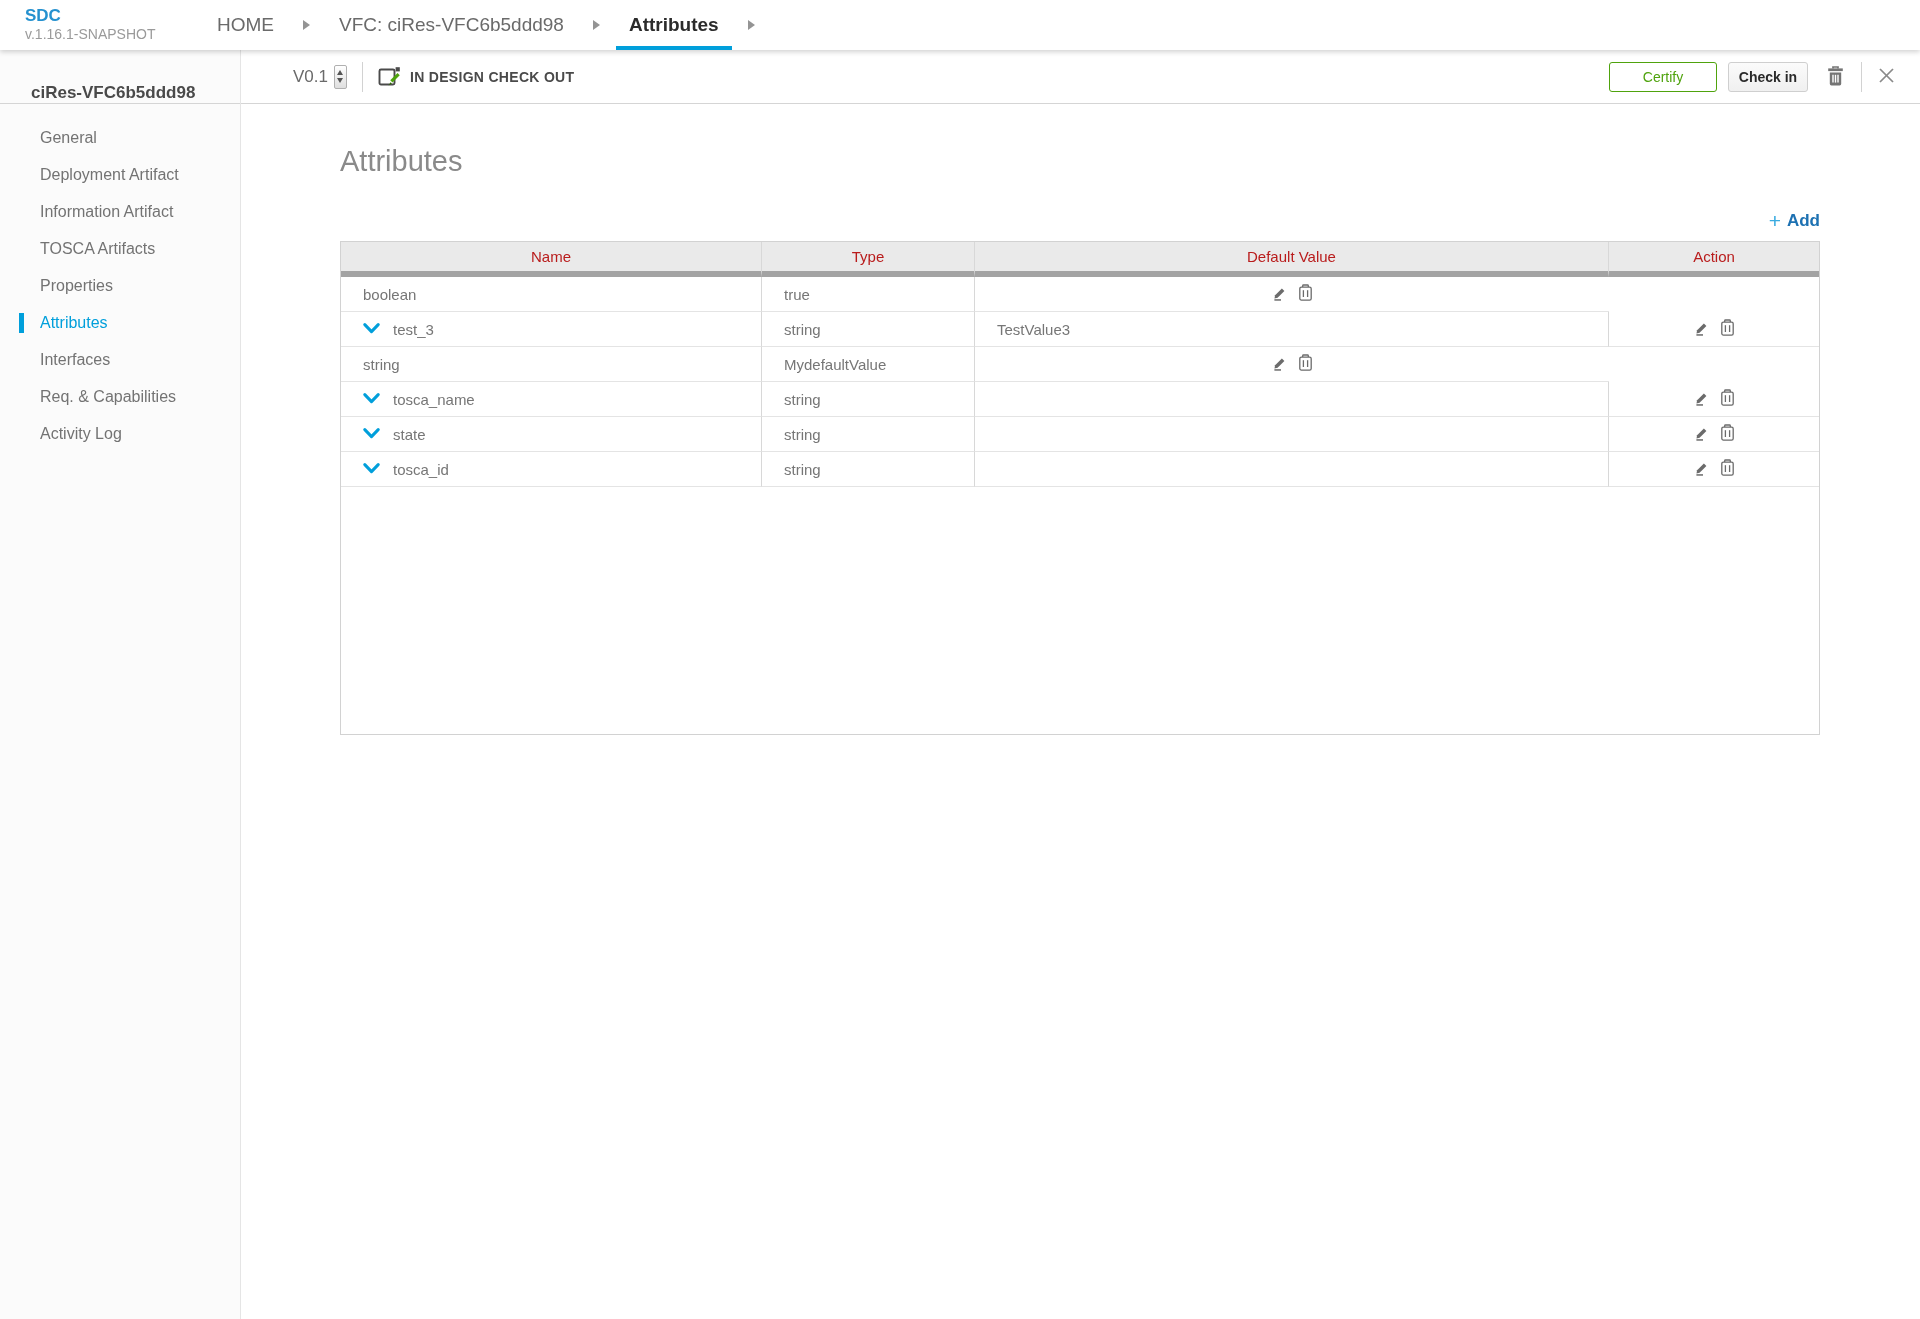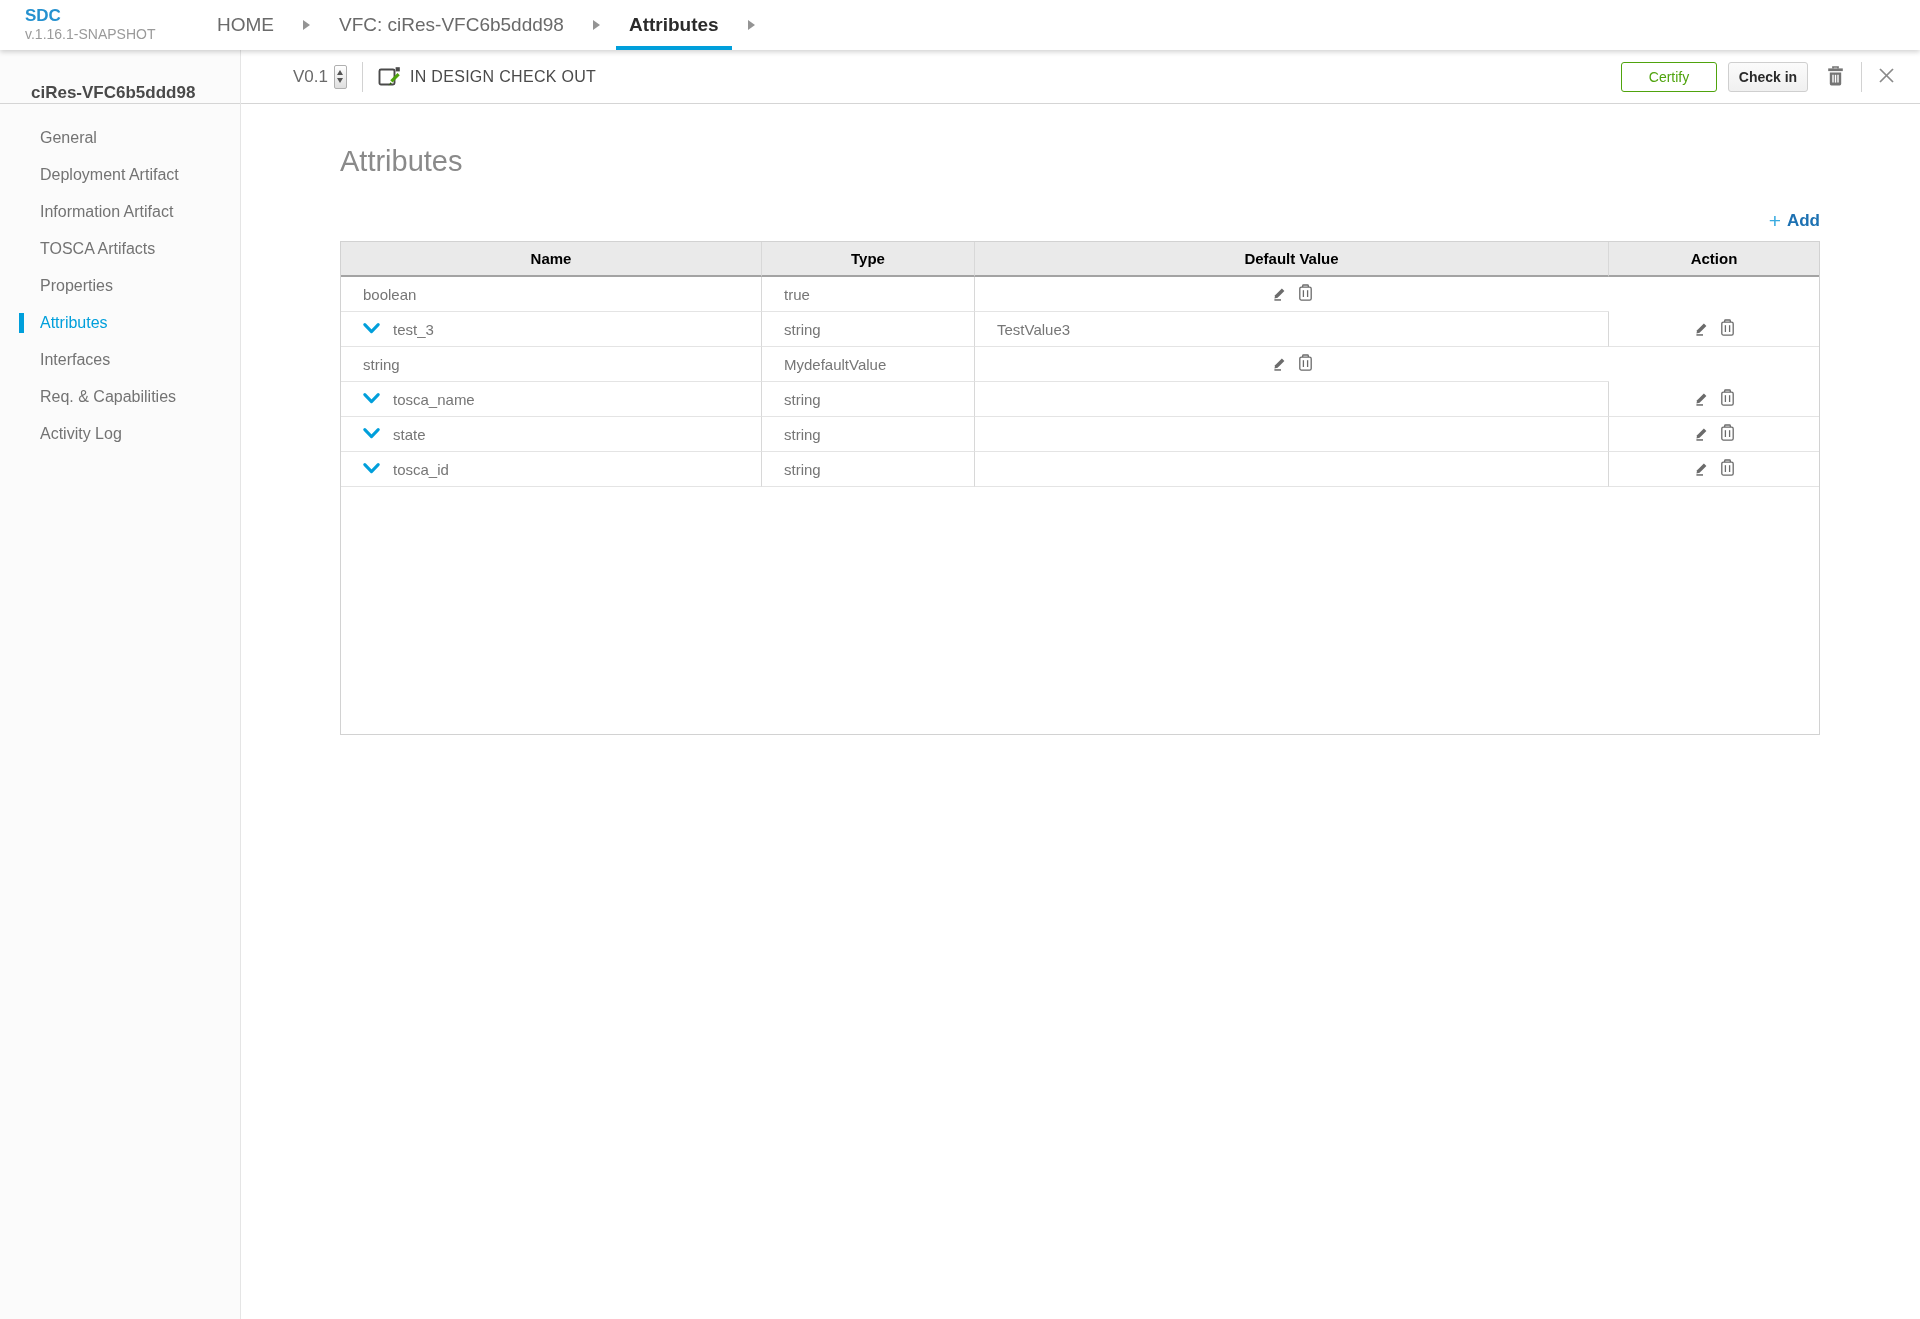--- a/index.html
+++ b/index.html
@@ -46,43 +46,43 @@
   .version-label { font-size:17px; color:#6a6a6a; margin-right:6px; }
   .spinner { width:13px; height:24px; border:1px solid #b0b0b0; border-radius:2px;
              background:linear-gradient(#ffffff,#dedede); display:inline-flex; flex-direction:column;
              align-items:center; justify-content:center; gap:3px; cursor:pointer; }
   .tri-up { width:0; height:0; border-left:3.5px solid transparent; border-right:3.5px solid transparent;
              border-bottom:5px solid #555; }
   .tri-down { width:0; height:0; border-left:3.5px solid transparent; border-right:3.5px solid transparent;
              border-top:5px solid #555; }
   .vdiv { width:1px; height:30px; background:#d2d2d2; margin:0 15px; }
   .checkout-icon { display:inline-flex; margin-right:9px; }
-  .status-text { font-size:16px; font-weight:400; color:#4a4a4a; letter-spacing:.3px; }
+  .status-text { font-size:14px; font-weight:700; color:#4a4a4a; letter-spacing:.3px; }
   .toolbar-right { margin-left:auto; display:flex; align-items:center; padding-right:25px; }
   .btn { height:30px; font-size:14px; border-radius:3px; cursor:pointer;
          font-family:"Liberation Sans", sans-serif; }
-  .btn-certify { width:96px; background:#fff; border:1px solid #4fa30d; color:#4fa30d; margin-right:11px; }
+  .btn-certify { width:108px; background:#fff; border:1px solid #4fa30d; color:#4fa30d; margin-right:11px; }
   .btn-checkin { width:80px; background:linear-gradient(#fbfbfb,#f0f0f0); border:1px solid #cfcfcf;
          color:#2a2a2a; font-weight:700; margin-right:18px; }
   .icon-btn { background:none; border:none; cursor:pointer; display:inline-flex; align-items:center; }
   .toolbar-right .vdiv { margin:0 16px; }
 
   
   .page { flex:1; padding:39px 100px 0 99px; background:#fff; }
   .page-title { font-size:29px; font-weight:300; color:#8a8a8a; line-height:36px; }
   .add-row { display:flex; justify-content:flex-end; align-items:center; margin-top:30px; height:24px; }
   .add-link { display:inline-flex; align-items:center; cursor:pointer; text-decoration:none; }
   .add-plus { color:#3aabe0; font-size:21px; font-weight:400; margin-right:6px; line-height:20px; }
   .add-label { color:#1d71b2; font-size:17px; font-weight:700; }
 
   
   .attr-table { margin-top:8px; width:1480px; border:1px solid #d2d2d2; background:#fff; }
   .t-row { display:grid; grid-template-columns:421px 213px 634px 210px; }
-  .t-head .t-cell { background:#eaeaea; font-weight:700; color:#000000; justify-content:center;
-         border-bottom:2px solid #a3a3a3; }
+  .t-head .t-cell { background:#eaeaea; font-weight:400; color:#b91c1c; justify-content:center;
+         border-bottom:6px solid #a3a3a3; }
   .t-cell { height:35px; display:flex; align-items:center; font-size:15px; color:#767676;
          border-right:1px solid #d8d8d8; padding-left:22px; overflow:hidden; white-space:nowrap; }
   .t-cell:last-child { border-right:none; }
   .t-head .t-cell { padding-left:0; }
   .t-body .t-row .t-cell { border-bottom:1px solid #e4e4e4; }
   .cell-name { padding-left:22px; gap:13px; }
   .chev-btn { background:none; border:none; cursor:pointer; display:inline-flex; padding:0; }
   .cell-action { justify-content:center; gap:10px; padding-left:0; }
   .t-filler { height:247px; }
 </style>

